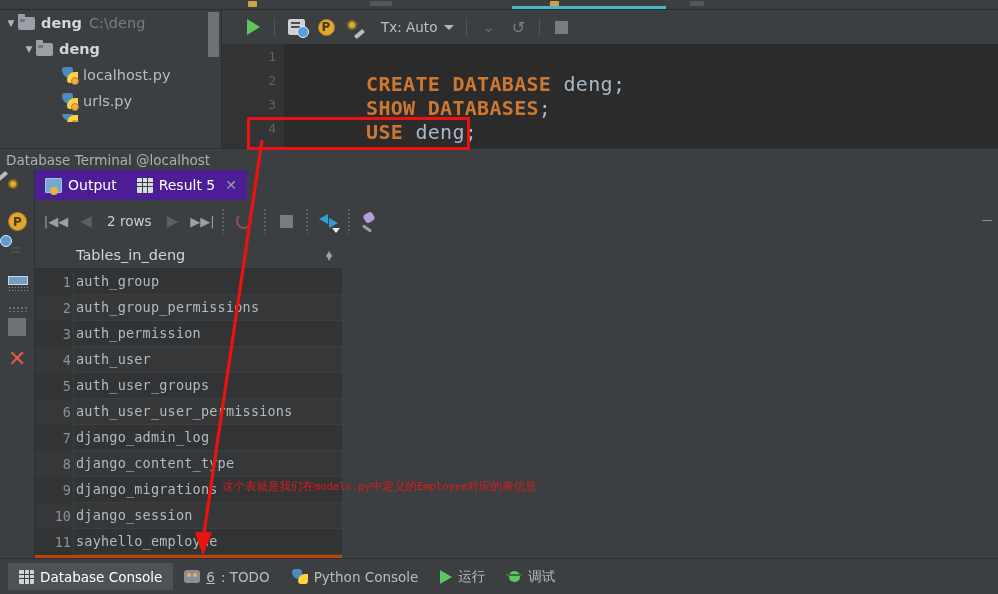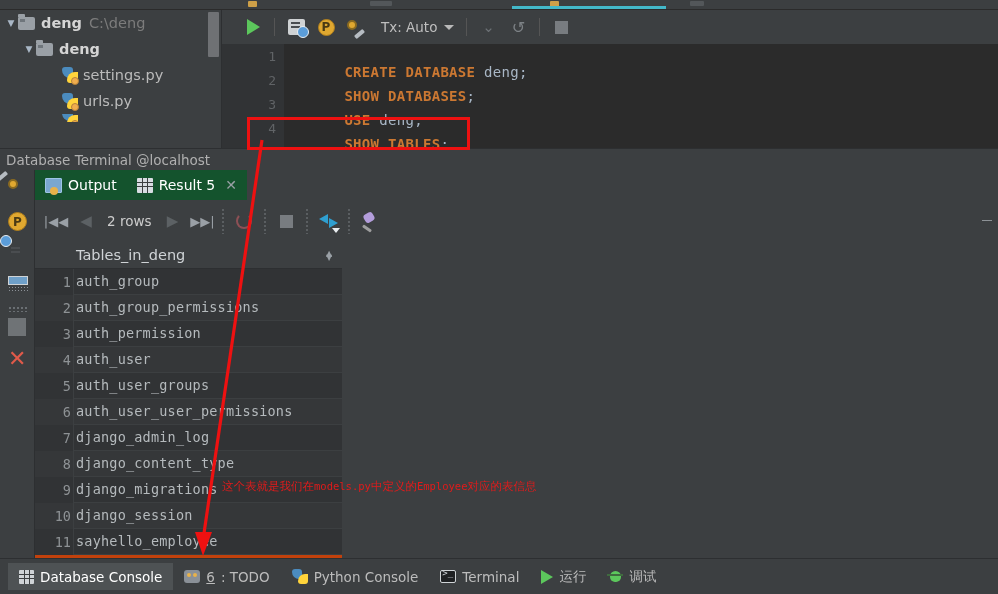--- a/index.html
+++ b/index.html
@@ -84,21 +84,21 @@
              border-top: 5px solid #b9b9b9; margin-left: 7px; }
   .chev-v { color: #6d7276; font-size: 15px; }
   .undo { color: #7d8286; font-size: 16px; }
   .stopsq { width: 13px; height: 13px; background: #787c80; }
 
   
   #editor { left: 222px; top: 44px; width: 776px; height: 104px; background: #2b2b2b; }
   #gutter { position: absolute; left: 0; top: 0; width: 62px; height: 104px; background: #313335; }
   .lnum { position: absolute; right: 8px; color: #606366; font-size: 13px;
           font-family: "DejaVu Sans Mono", monospace; }
-  .codeline { position: absolute; left: 70px; font-size: 14px; letter-spacing: .3px;
+  .codeline { position: absolute; left: 70px; font-size: 20px; letter-spacing: .3px;
               font-family: "DejaVu Sans Mono", "Liberation Mono", monospace; white-space: pre; }
   .kw { color: #cc7832; font-weight: bold; }
   .id { color: #a9b7c6; }
   .pn { color: #a9b7c6; }
   #caretbox { position: absolute; left: 68px; top: 120px; width: 118px; height: 19px;
               border: 1px solid #4f6d8f; }
 
   
   #consoletitle { left: 0; top: 148px; width: 998px; height: 22px; background: #3c3f41;
                   color: #b0b0b0; font-size: 13.5px; padding-left: 6px;
@@ -107,21 +107,21 @@
   
   #rail { left: 0; top: 170px; width: 35px; height: 388px; background: #3c3f41; }
   .railico { position: absolute; left: 8px; width: 20px; height: 20px; }
   #railline { position: absolute; left: 34px; top: 0; width: 1px; height: 388px; background: #2d2f31; }
 
   
   #restabs { left: 35px; top: 170px; width: 963px; height: 30px; background: #3c3f41;
              display: flex; align-items: center; }
   .rtab { height: 30px; display: flex; align-items: center; padding: 0 10px; gap: 6px;
           color: #bcbcbc; font-size: 14px; }
-  .rtab.active { background: #14532d; color: #ffffff; }
+  .rtab.active { background: #4c1d95; color: #ffffff; }
   .ico-output { width: 17px; height: 15px; background: #7aa7d0; border: 1px solid #9dc4e4;
                 position: relative; border-radius: 1px; }
   .ico-output:after { content:""; position:absolute; left:4px; bottom:-3px; width:8px; height:8px;
      background:#e8b24a; border-radius:50%; }
   .ico-grid { width: 16px; height: 15px; background: #d8dde2; position: relative; border-radius:1px;}
   .ico-grid:before { content:""; position:absolute; left:0; top:4px; width:16px; height:1px;
      background:#3c3f41; box-shadow: 0 4px 0 #3c3f41; }
   .ico-grid:after { content:""; position:absolute; left:5px; top:0; width:1px; height:15px;
      background:#3c3f41; box-shadow: 5px 0 0 #3c3f41; }
   .xclose { color: #9aa0a6; font-size: 14px; margin-left: 4px; }
@@ -233,21 +233,21 @@
       <span class="arrow">▼</span>
       <span class="fico"></span>
       <span class="lbl-bold">deng</span>
     </div>
     <div class="tnode lvl3">
       <span class="pyico">
           <span class="b1"></span>
           <span class="b2"></span>
           <span class="pg"></span>
         </span>
-      <span>settings.py</span>
+      <span>localhost.py</span>
     </div>
     <div class="tnode lvl3">
       <span class="pyico">
           <span class="b1"></span>
           <span class="b2"></span>
           <span class="pg"></span>
         </span>
       <span>urls.py</span>
     </div>
     <div class="tnode lvl3" style="height:8px; overflow:hidden;">
@@ -486,24 +486,20 @@
         <span>: TODO</span>
     </div>
     <div class="sbitem">
       <span class="ico-pycon">
           <span class="b1"></span>
           <span class="b2"></span>
         </span>
       <span>Python Console</span>
     </div>
     <div class="sbitem">
-      <span class="ico-term"></span>
-      <span>Terminal</span>
-    </div>
-    <div class="sbitem">
       <span class="ico-run"></span>
       <span>运行</span>
     </div>
     <div class="sbitem">
       <span class="ico-bug">
           <span class="bd"></span>
           <span class="lg"></span>
         </span>
       <span>调试</span>
     </div>

